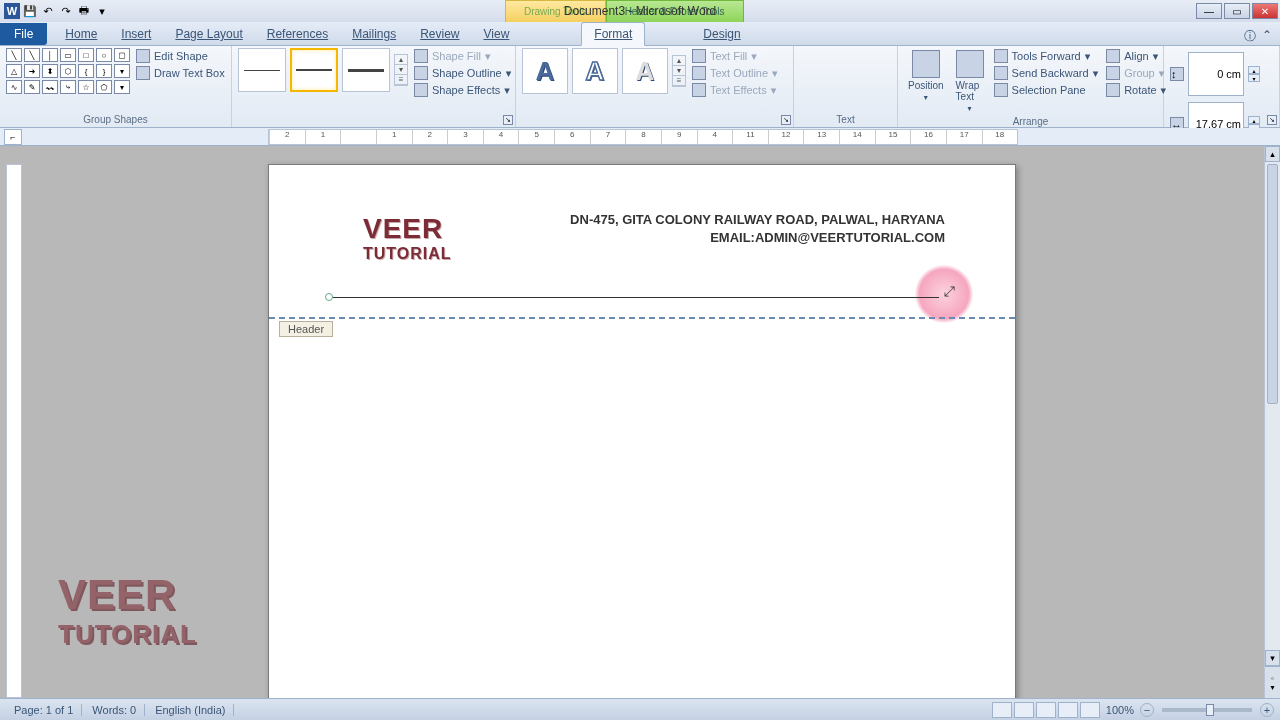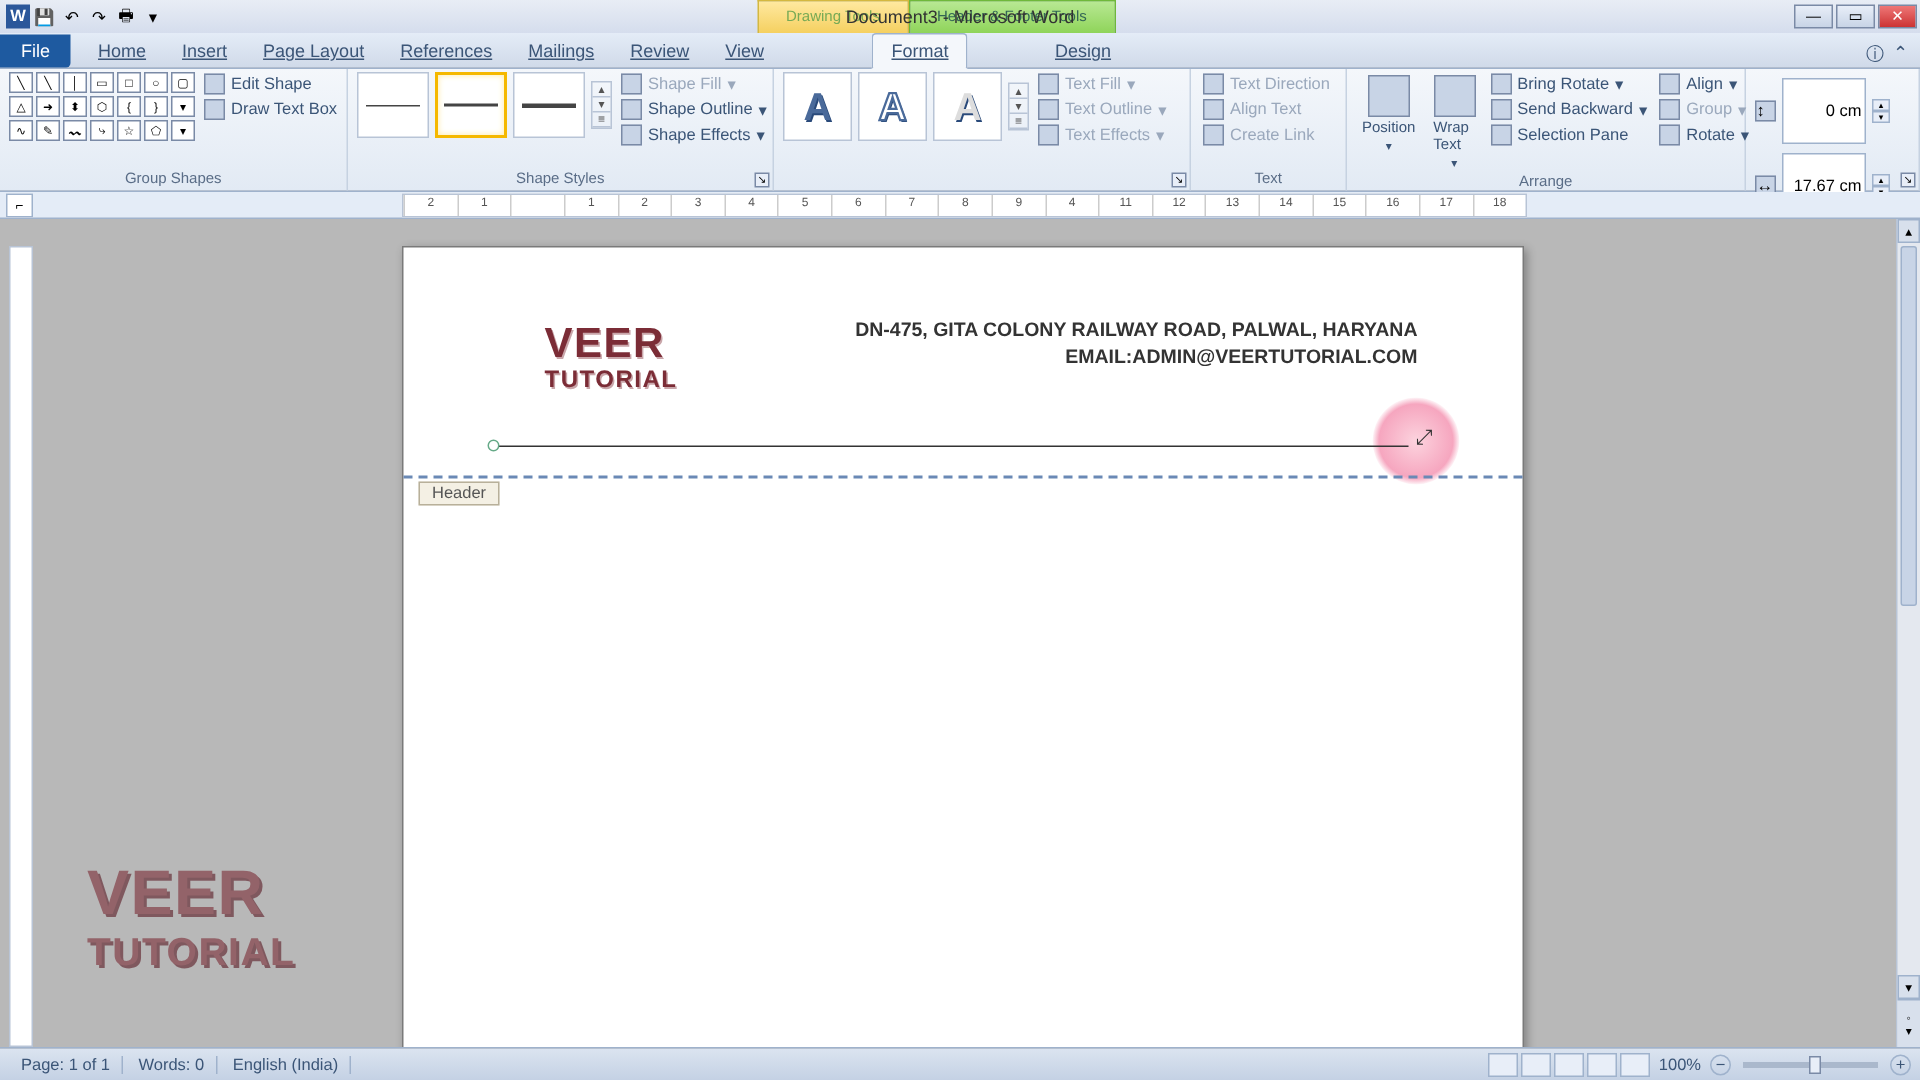--- a/index.html
+++ b/index.html
@@ -200,21 +200,20 @@
             <div>▾</div>
             <div>≡</div>
           </div>
       </div>
       <div class="vstack">
         <div class="item dim"><span class="small-icon"></span><span>Shape Fill</span> ▾</div>
         <div class="item"><span class="small-icon"></span><span>Shape Outline</span> ▾</div>
         <div class="item"><span class="small-icon"></span><span>Shape Effects</span> ▾</div>
       </div>
     </div>
-    <div class="group-label">Shape Styles</div>
     <div class="dialog-launcher">↘</div>
   </div>
 
   <div class="group" style="width:278px;">
     <div class="group-body">
       <div class="style-gallery">
         <div class="wa-style">A</div>
         <div class="wa-style outline">A</div>
         <div class="wa-style dim">A</div>
         <div class="gallery-more">
@@ -226,53 +225,37 @@
       <div class="vstack dim">
         <div class="item"><span class="small-icon"></span><span>Text Fill</span> ▾</div>
         <div class="item"><span class="small-icon"></span><span>Text Outline</span> ▾</div>
         <div class="item"><span class="small-icon"></span><span>Text Effects</span> ▾</div>
       </div>
     </div>
     <div class="dialog-launcher">↘</div>
   </div>
 
   <div class="group" style="width:104px;">
-    <div class="group-body">
-      <div class="vstack dim">
-        <div class="item">
-            <span class="small-icon"></span>
-            <span>Text Direction</span>
-          </div>
-        <div class="item">
-            <span class="small-icon"></span>
-            <span>Align Text</span>
-          </div>
-        <div class="item">
-            <span class="small-icon"></span>
-            <span>Create Link</span>
-          </div>
-      </div>
-    </div>
     <div class="group-label">Text</div>
   </div>
 
   <div class="group" style="width:266px;">
     <div class="group-body">
       <div class="big-btn">
           <div class="icon32"></div>
           <span>Position</span>
           <span style="font-size:8px;">▾</span>
         </div>
       <div class="big-btn">
           <div class="icon32"></div>
           <span>Wrap Text</span>
           <span style="font-size:8px;">▾</span>
         </div>
       <div class="vstack">
-        <div class="item"><span class="small-icon"></span><span>Bring Rotate</span> ▾</div>
+        <div class="item"><span class="small-icon"></span><span>Tools Forward</span> ▾</div>
         <div class="item"><span class="small-icon"></span><span>Send Backward</span> ▾</div>
         <div class="item">
             <span class="small-icon"></span>
             <span>Selection Pane</span>
           </div>
       </div>
       <div class="vstack">
         <div class="item"><span class="small-icon"></span><span>Align</span> ▾</div>
         <div class="item dim"><span class="small-icon"></span><span>Group</span> ▾</div>
         <div class="item"><span class="small-icon"></span><span>Rotate</span> ▾</div>

